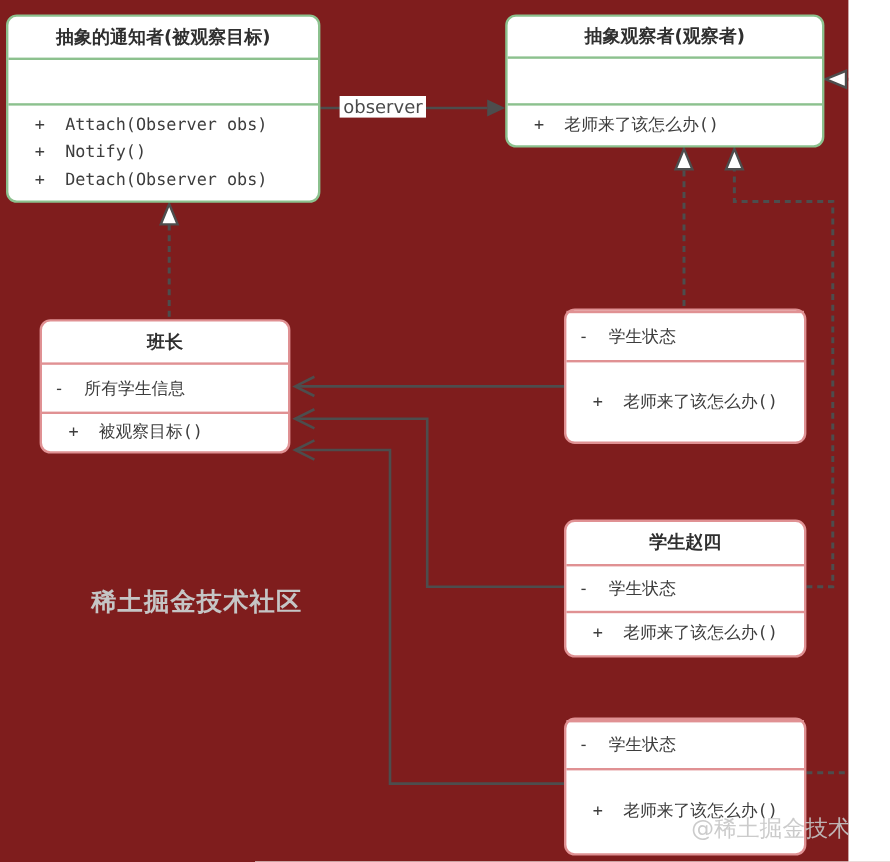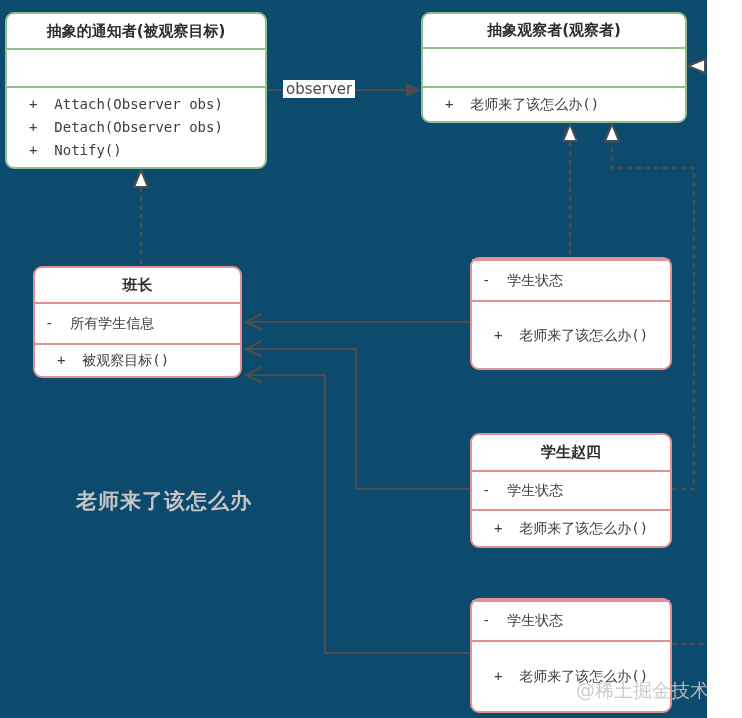--- a/index.html
+++ b/index.html
@@ -1,19 +1,19 @@
 <!DOCTYPE html>
 <html><head>
 <meta charset="utf-8">
 <style>
   html,body{margin:0;padding:0;background:#ffffff;}
   #canvas{
     position:relative;
     width:707px;height:718px;
-    background:#0c4a6e;
+    background:#7f1d1d;
     overflow:hidden;
     font-family:"DejaVu Sans","Liberation Sans",sans-serif;
   }
   #wires{position:absolute;left:0;top:0;z-index:1;pointer-events:none;}
   .uml-box{
     position:absolute;z-index:2;box-sizing:border-box;
     background:#ffffff;border:2px solid;border-radius:9px;
     display:flex;flex-direction:column;
   }
   .green{border-color:#8cc18e;--bc:#8cc18e;}
@@ -112,22 +112,22 @@
       <path d="M672,644 H736 V66 H705" stroke="#4d4d4d" stroke-width="2.5" stroke-dasharray="5,4" fill="none"></path>
       <polygon points="688,66 705,59 705,73" fill="#ffffff" stroke="#4d4d4d" stroke-width="2"></polygon>
     </g>
   </svg>
 
   <div class="uml-box green b-subject">
     <div class="box-title">抽象的通知者(被观察目标)</div>
     <div class="box-attrs box-sec"></div>
     <div class="box-methods box-sec">
       <div>+  Attach(Observer obs)</div>
+      <div>+  Notify()</div>
       <div>+  Detach(Observer obs)</div>
-      <div>+  Notify()</div>
     </div>
   </div>
 
   <div class="uml-box green b-observer">
     <div class="box-title">抽象观察者(观察者)</div>
     <div class="box-attrs box-sec"></div>
     <div class="box-methods box-sec">
       <div>+  老师来了该怎么办()</div>
     </div>
   </div>
@@ -156,16 +156,16 @@
   </div>
 
   <div class="uml-box red b-wangwu">
     <div class="box-attrs box-sec">-  学生状态</div>
     <div class="box-methods box-sec">
       <div>+  老师来了该怎么办()</div>
     </div>
   </div>
 
   <span class="edge-label">observer</span>
-  <span class="wm-author">老师来了该怎么办</span>
+  <span class="wm-author">稀土掘金技术社区</span>
   <span class="wm-site">@稀土掘金技术社区</span>
 
 </div>
 
 </body></html>

